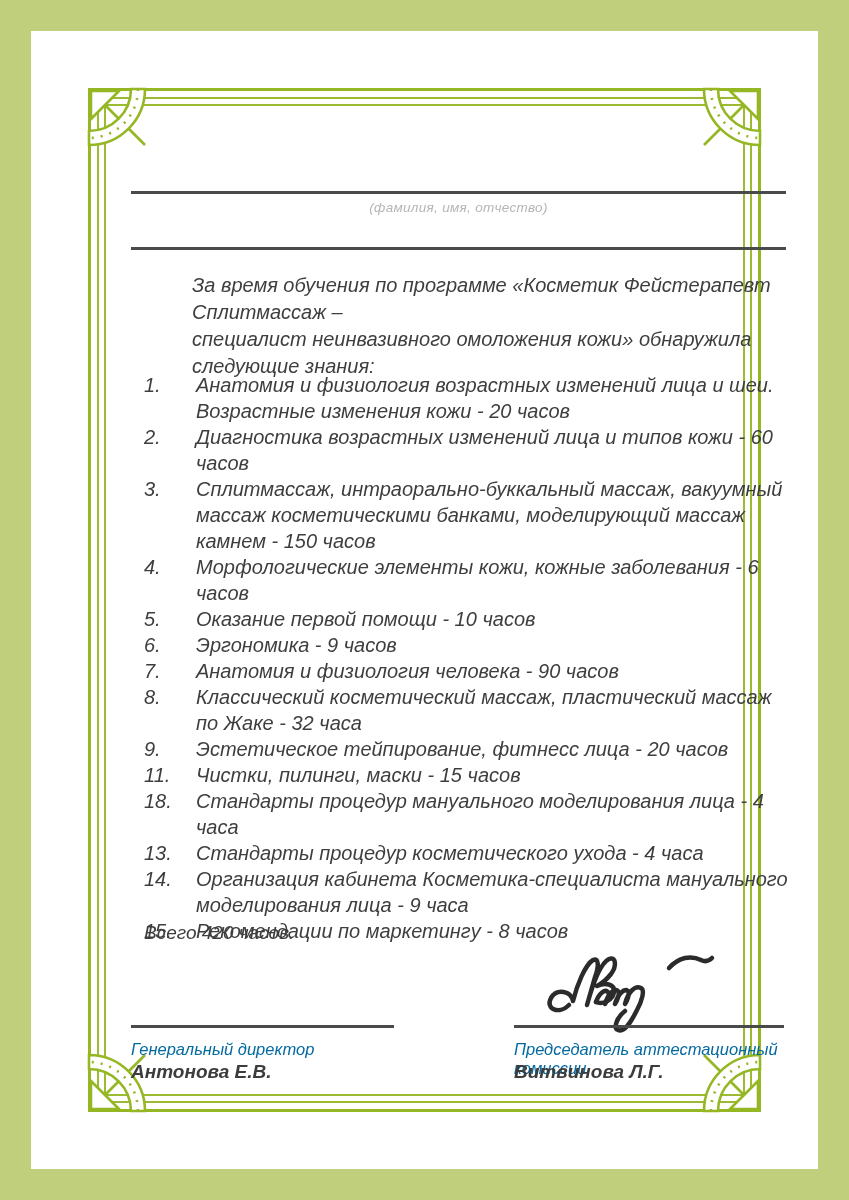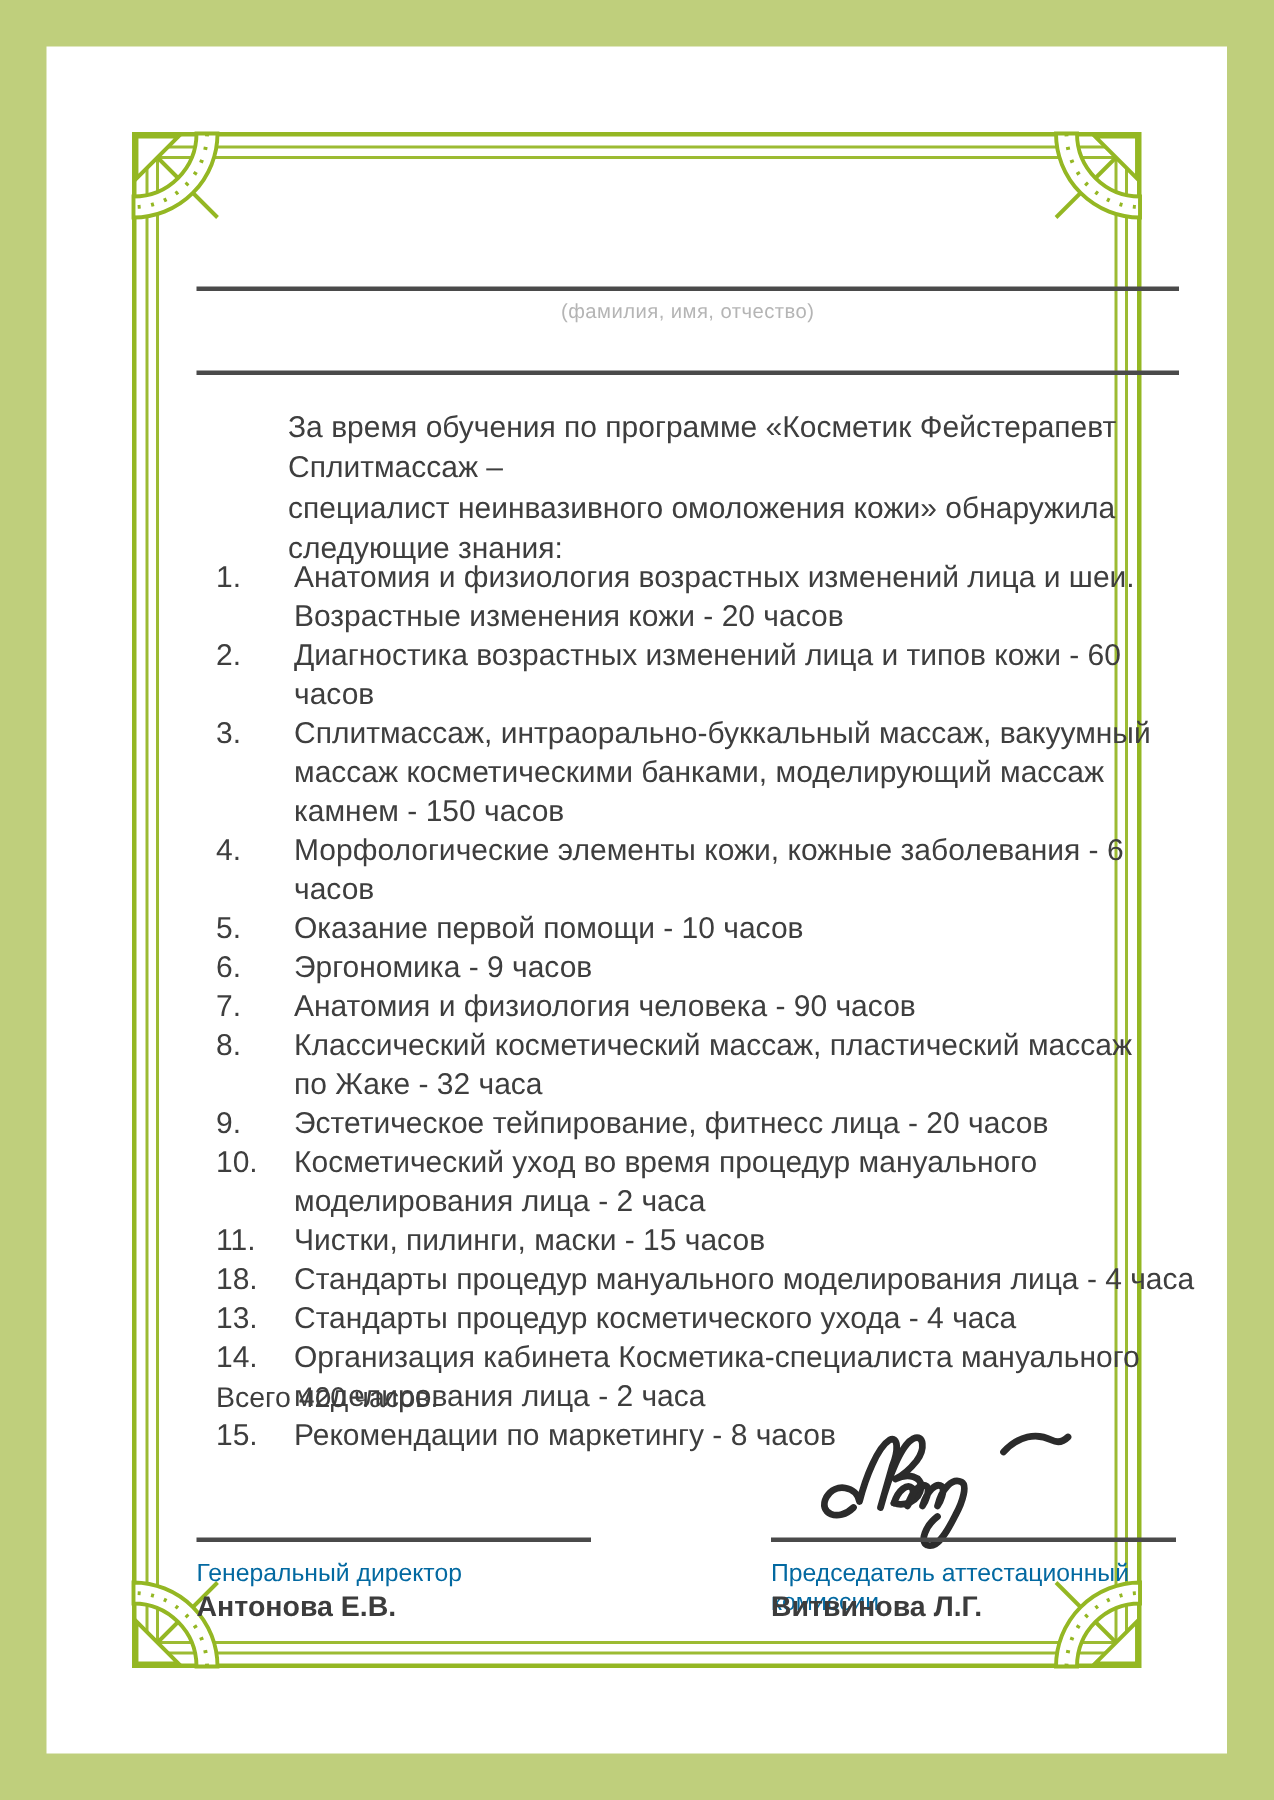--- a/index.html
+++ b/index.html
@@ -18,21 +18,21 @@
   .corner { position:absolute; width:80px; height:80px; }
   .corner.tl { left:56px;  top:56px; }
   .corner.tr { right:56px; top:56px;    transform:scaleX(-1); }
   .corner.bl { left:56px;  bottom:56px; transform:scaleY(-1); }
   .corner.br { right:56px; bottom:56px; transform:scale(-1,-1); }
   .corner path, .corner line { stroke:#94b723; stroke-width:2.6; fill:none; }
   .corner .band, .corner .tri { fill:#ffffff; }
   .corner .dash { stroke-dasharray:2 7; }
 
   
-  .content { position:absolute; inset:0; color:#3e3e3e; }
+  .content { position:absolute; inset:0; color:#3e3e3e;font-style:italic; }
 
   .rule { position:absolute; height:3px; background:#4a4a4a; }
   .rule-top-1 { left:100px; top:160px; width:655px; }
   .rule-top-2 { left:100px; top:216px; width:655px; }
   .fio-caption { position:absolute; left:100px; top:169px; width:655px; text-align:center;
                  font-size:13.5px; color:#b5b5b5; letter-spacing:.3px; }
 
   .intro { position:absolute; left:113px; top:241px; width:650px; font-size:20px; line-height:27px;margin-left:48px; }
 
   .course-list { position:absolute; left:113px; top:341px; width:660px; font-size:20px; }
@@ -135,40 +135,35 @@
           <div class="row">
             <div class="num">8.</div>
             <div class="txt">Классический косметический массаж, пластический массаж
 по Жаке - 32 часа</div>
           </div>
           <div class="row">
             <div class="num">9.</div>
             <div class="txt">Эстетическое тейпирование, фитнесс лица - 20 часов</div>
           </div>
           <div class="row">
-            <div class="num">10.</div>
-            <div class="txt">Косметический уход во время процедур мануального
-моделирования лица - 2 часа</div>
-          </div>
-          <div class="row">
             <div class="num">11.</div>
             <div class="txt">Чистки, пилинги, маски - 15 часов</div>
           </div>
           <div class="row">
             <div class="num">18.</div>
             <div class="txt">Стандарты процедур мануального моделирования лица - 4 часа</div>
           </div>
           <div class="row">
             <div class="num">13.</div>
             <div class="txt">Стандарты процедур косметического ухода - 4 часа</div>
           </div>
           <div class="row">
             <div class="num">14.</div>
             <div class="txt">Организация кабинета Косметика-специалиста мануального
-моделирования лица - 2 часа</div>
+моделирования лица - 9 часа</div>
           </div>
           <div class="row">
             <div class="num">15.</div>
             <div class="txt">Рекомендации по маркетингу - 8 часов</div>
           </div>
         </div>
 
       <div class="total">Всего 420 часов.</div>
 
       <svg class="signature" viewBox="0 0 252 96">

